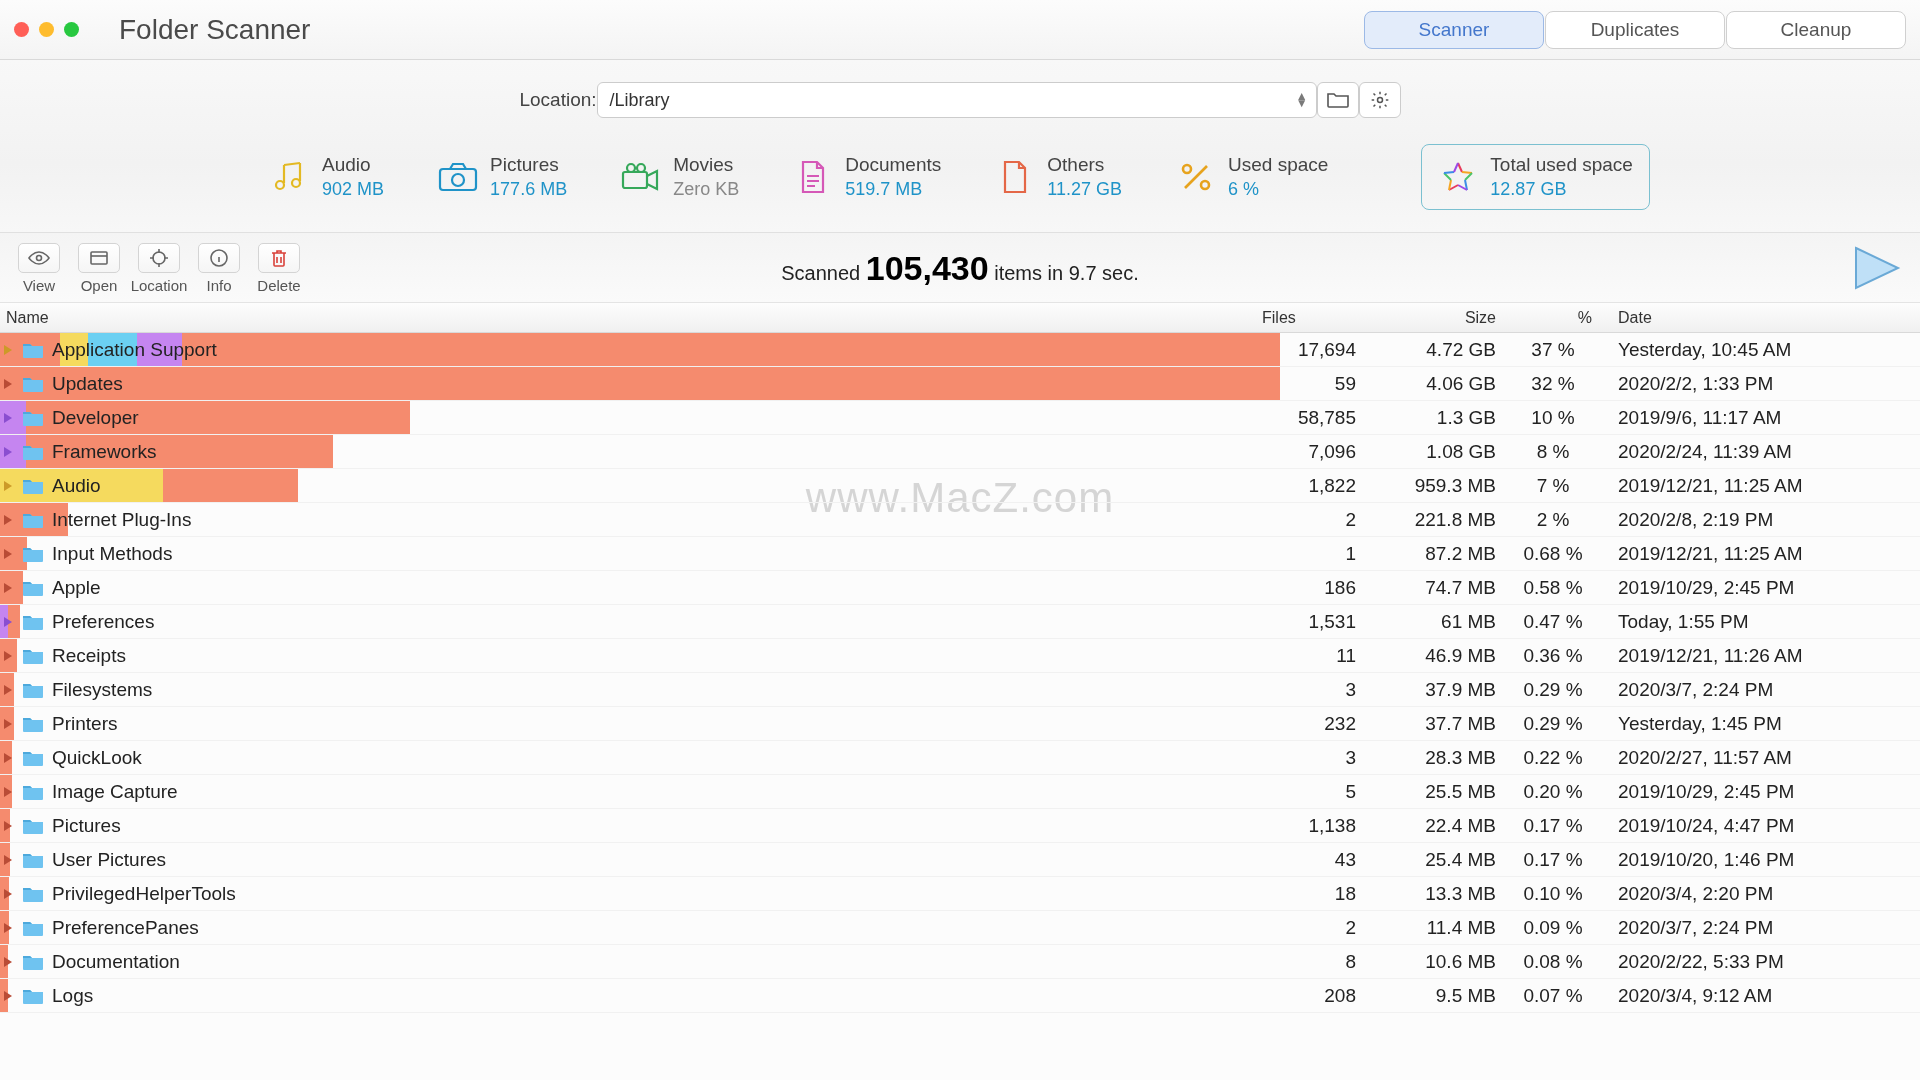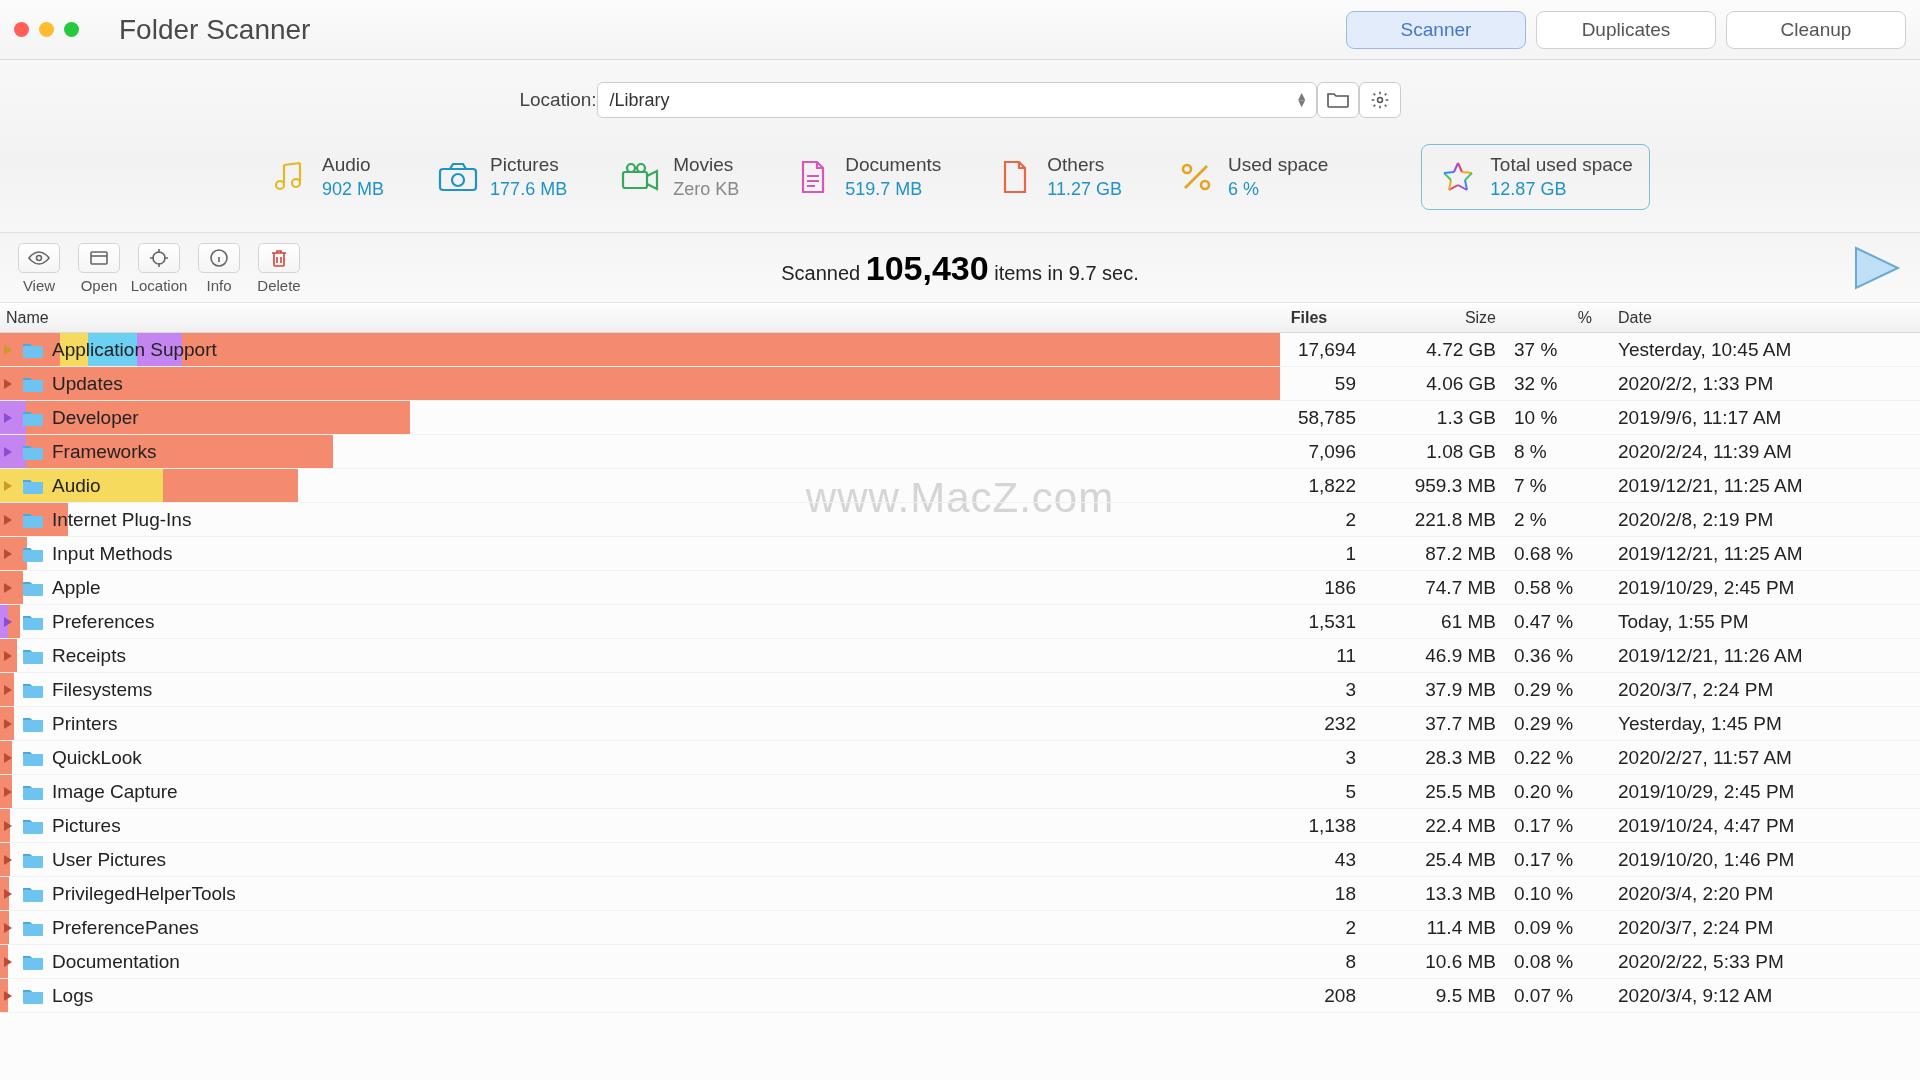--- a/index.html
+++ b/index.html
@@ -4,21 +4,21 @@
 <style>
 * { margin: 0; padding: 0; box-sizing: border-box; font-family: -apple-system, BlinkMacSystemFont, "Helvetica Neue", sans-serif; }
 body { width: 1920px; height: 1080px; background: #fcfcfc; overflow: hidden; font-size: 17px; color: #333; }
 
 
 .titlebar { height: 60px; display: flex; align-items: center; padding: 0 14px; background: linear-gradient(#fcfcfc,#f4f4f4); border-bottom: 1px solid #d9d9d9; }
 .traffic { display: flex; gap: 10px; margin-right: 40px; }
 .tl { width: 15px; height: 15px; border-radius: 50%; }
 .tl.r { background:#ff5f57; } .tl.y { background:#febc2e; } .tl.g { background:#28c840; }
 .app-title { font-size: 28px; font-weight: 400; color:#4a4a4a; }
-.seg { margin-left: auto; display:flex; gap:10px; }
+.seg { margin-left: auto; display:flex; gap:1px; }
 .seg button { width: 180px; height: 38px; border-radius: 8px; border:1px solid #d0d0d0; background:#fff; font-size:19px; color:#555; cursor:pointer; }
 .seg button.active { background:#e3ecfa; border-color:#9cb9e6; color:#4477cc; }
 
 
 .top-area { background: linear-gradient(180deg,#f8f8f8,#f2f2f2 60%,#f7f7f7); border-bottom:1px solid #e0e0e0; padding: 22px 0 0; }
 .loc-row { display:flex; align-items:center; justify-content:center; }
 .loc-label { font-size:19px; color:#444; }
 .loc-field { position:relative; width:720px; height:36px; border:1px solid #ccc; border-radius:6px; background:#fff; display:flex; align-items:center; padding:0 30px 0 12px; font-size:18px; color:#333; }
 .loc-field .stepper { position:absolute; right:8px; top:50%; transform:translateY(-50%); color:#7a7a7a; font-size:12px; line-height:7px; }
 .icon-btn { width:42px; height:36px; border:1px solid #ccc; border-radius:6px; background:#fff; display:flex; align-items:center; justify-content:center; color:#555; cursor:pointer; }
@@ -41,39 +41,39 @@
 .tool.delete .tbtn { color:#d9413a; }
 .tool .lbl { font-size:15px; color:#555; }
 .scan-status { position:absolute; left:50%; transform:translateX(-50%); font-size:20px; color:#222; }
 .scan-status b { font-size:34px; font-weight:600; color:#000; }
 .play { position:absolute; right:18px; top:50%; transform:translateY(-50%); }
 .play svg { display:block; }
 
 
 .thead { display:flex; height:30px; background:linear-gradient(#fdfdfd,#f0f0f0); border-bottom:1px solid #d9d9d9; font-size:16px; color:#333; align-items:center; }
 .col-name { flex:1; padding-left:6px; }
-.col-files { width:112px; text-align:center; padding-right:18px;font-weight:bold; }
+.col-files { width:112px; text-align:left; padding-right:18px; }
 .col-size { width:140px; text-align:right; padding-right:18px; }
 .col-pct { width:96px; text-align:right; padding-right:18px; }
 .col-date { width:310px; text-align:left; padding-left:8px; }
 
 
 .rows { }
 .row { display:flex; height:34px; align-items:center; font-size:19px; color:#222; border-bottom:1px solid #f1f1f1; position:relative; }
 .row .name-cell { flex:1; position:relative; height:100%; display:flex; align-items:center; }
 .row .bar { position:absolute; left:0; top:0; bottom:0; display:flex; }
 .row .bar-seg { height:100%; }
 .row .name-inner { position:relative; z-index:2; display:flex; align-items:center; height:100%; }
 .disclose { width:12px; height:12px; margin:0 8px 0 2px; display:inline-block; }
 .disclose svg { display:block; }
 .folder-ico { width:22px; height:18px; margin-right:8px; }
 .name-txt { font-size:19px; }
 .row .files-cell { width:112px; text-align:right; padding-right:18px; }
 .row .size-cell { width:140px; text-align:right; padding-right:18px; }
-.row .pct-cell { width:96px; text-align:left; padding-right:18px; }
+.row .pct-cell { width:96px; text-align:center; padding-right:18px; }
 .row .date-cell { width:310px; text-align:left; padding-left:8px; }
 
 .watermark { position:absolute; left:50%; top:50%; transform:translate(-50%,-50%); font-size:42px; font-weight:500; color:rgba(180,180,180,.55); pointer-events:none; letter-spacing:1px; }
 </style>
 </head>
 <body>
 
 <div class="titlebar">
   <div class="traffic">
     <div class="tl r"></div>

